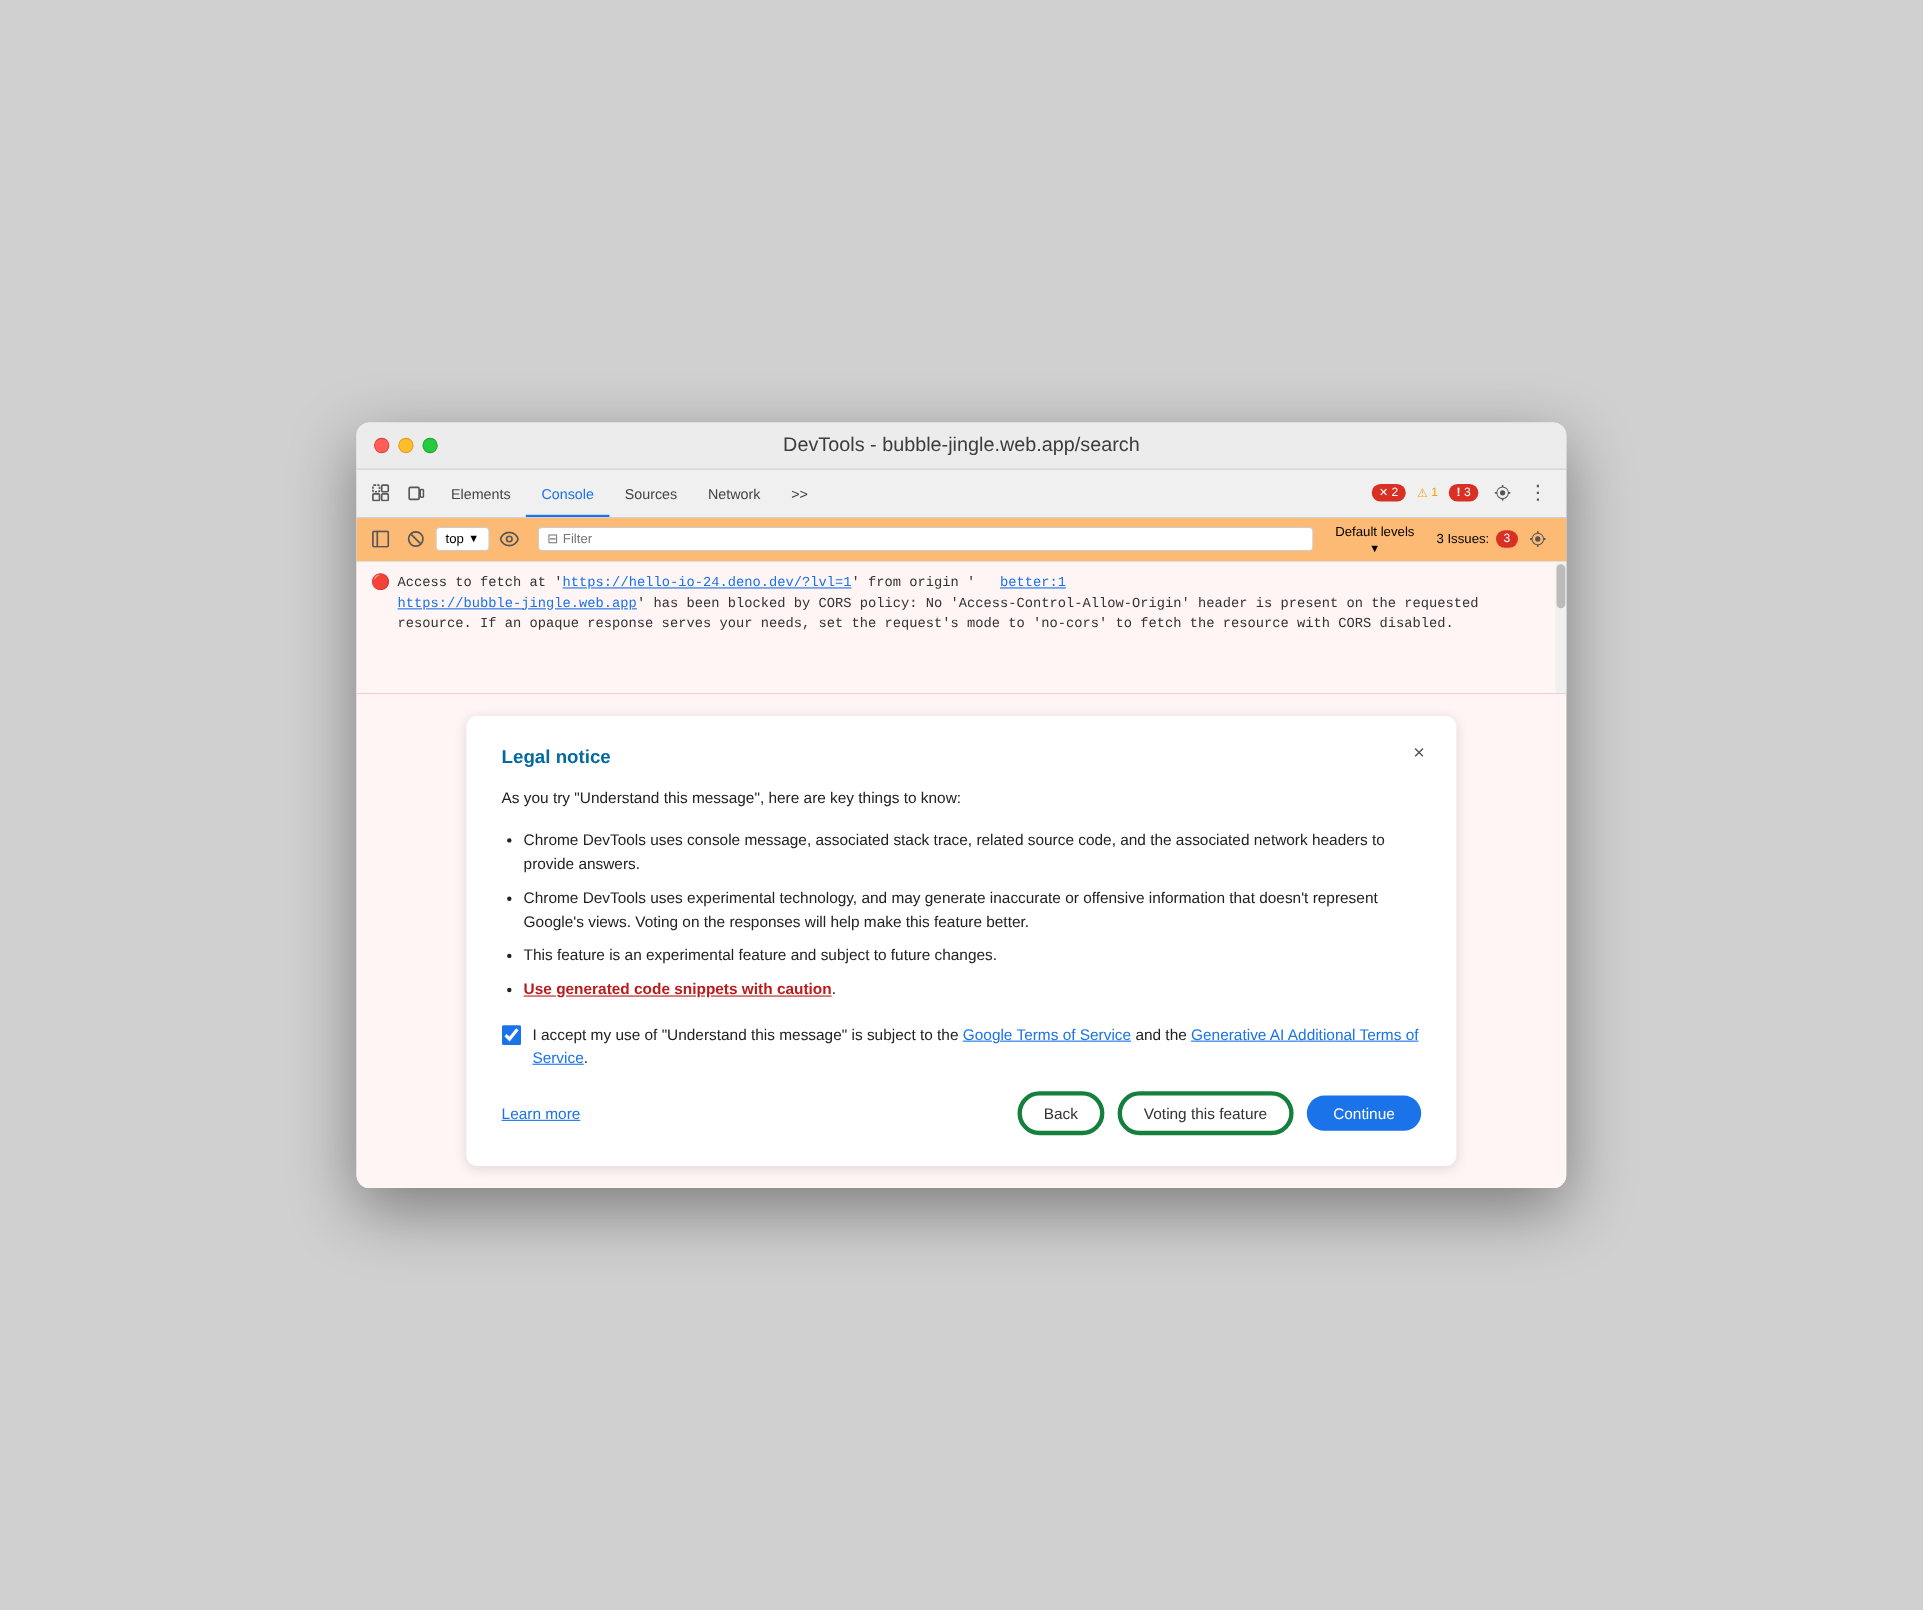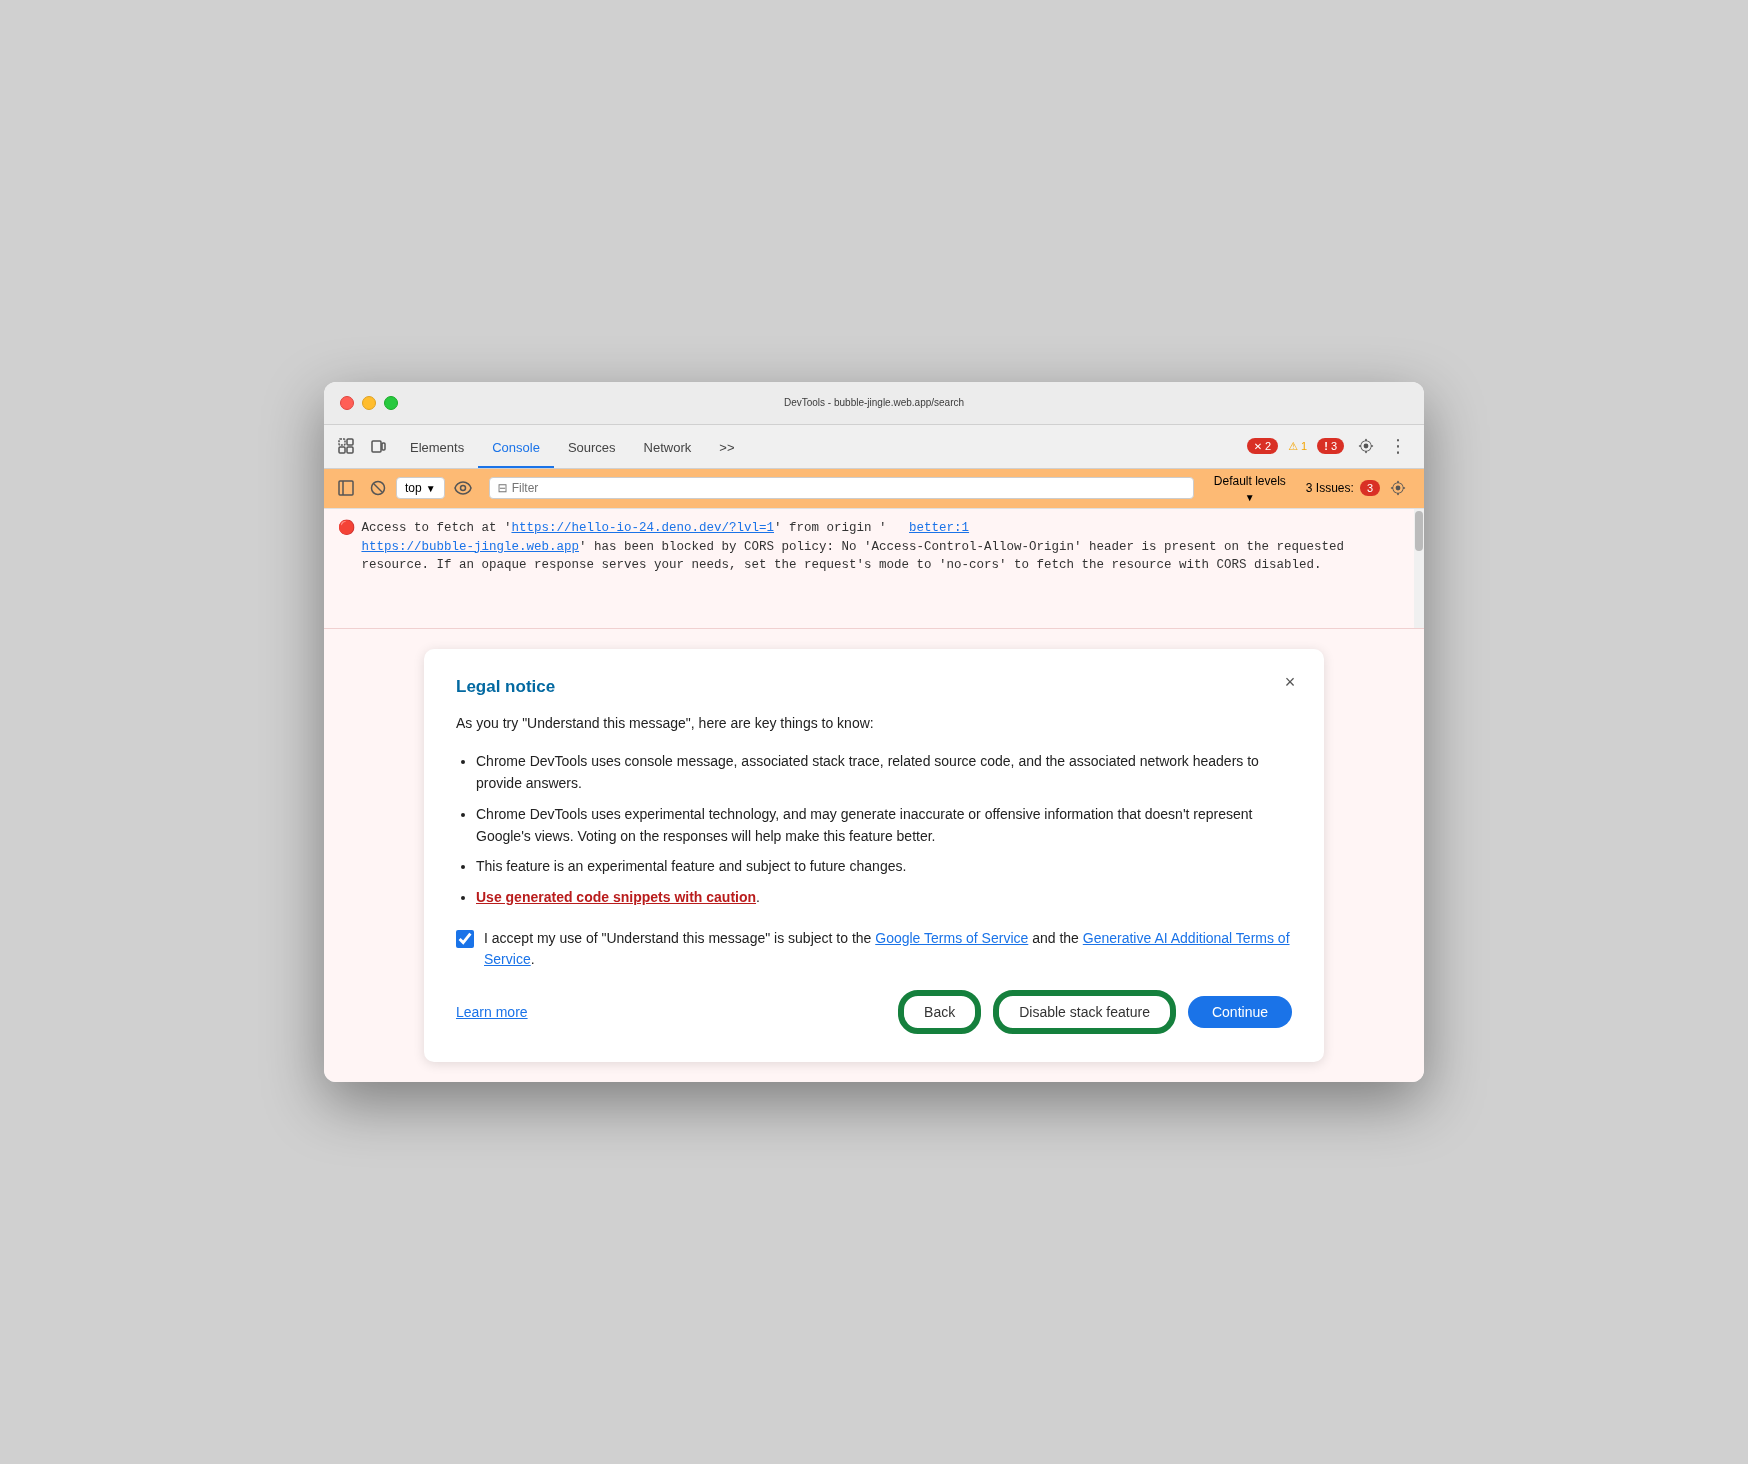--- a/index.html
+++ b/index.html
@@ -37,21 +37,21 @@
       border-radius: 50%;
       cursor: pointer;
     }
     .tl-red { background: #ff5f56; border: 1px solid #e0443e; }
     .tl-yellow { background: #ffbd2e; border: 1px solid #dea123; }
     .tl-green { background: #27c93f; border: 1px solid #1aab29; }
     .title-text {
       position: absolute;
       left: 50%;
       transform: translateX(-50%);
-      font-size: 10px;
+      font-size: 18px;
       color: #3c3c3c;
       font-weight: 400;
     }
     .devtools-tabs {
       background: #f0f0f0;
       display: flex;
       align-items: center;
       border-bottom: 1px solid #d0d0d0;
       padding: 0 8px;
       height: 44px;
@@ -323,21 +323,21 @@
       font-size: 14px;
       cursor: pointer;
     }
     .action-buttons {
       display: flex;
       gap: 12px;
       align-items: center;
     }
     .btn-outline {
       padding: 8px 20px;
-      border: 6px solid #15803d;
+      border: 4px solid #15803d;
       border-radius: 20px;
       background: white;
       font-size: 14px;
       cursor: pointer;
       color: #333;
     }
     .btn-primary {
       padding: 8px 24px;
       border: none;
       border-radius: 20px;
@@ -503,19 +503,19 @@
       <div class="legal-checkbox-row">
         <input type="checkbox" class="legal-checkbox" checked="" style="">
         <div class="legal-checkbox-text">
           <span>I accept my use of "Understand this message" is subject to the </span><a href="#">Google Terms of Service</a><span> and the </span><a href="#">Generative AI Additional Terms of Service</a><span>.</span>
         </div>
       </div>
       <div class="legal-actions">
         <a href="#" class="learn-more-link">Learn more</a>
         <div class="action-buttons">
           <button class="btn-outline">Back</button>
-          <button class="btn-outline">Disable stack feature</button>
+          <button class="btn-outline">Voting this feature</button>
           <button class="btn-primary">Continue</button>
         </div>
       </div>
     </div>
   </div>
 </div>
 
 </body></html>

